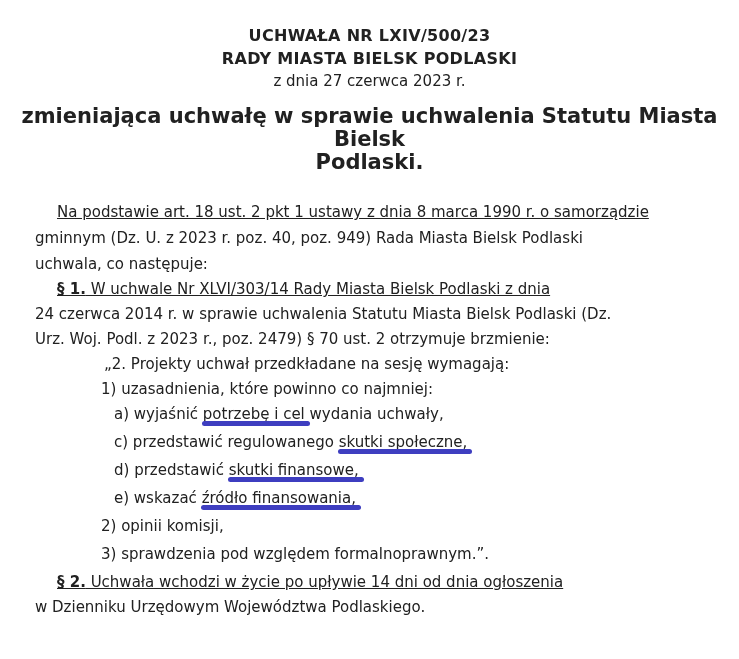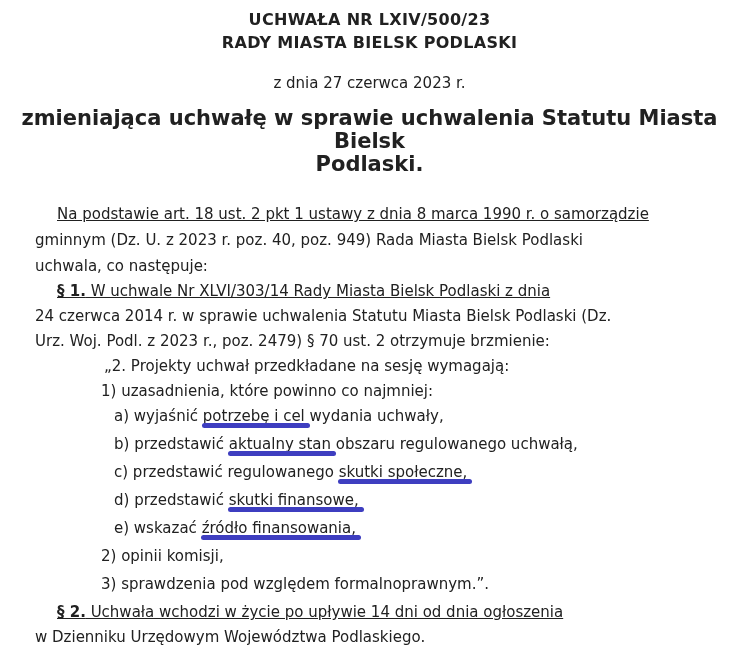--- a/index.html
+++ b/index.html
@@ -22,23 +22,22 @@
   
   .doc-header { text-align: center; }
   .title-line {
     margin-top: 0;
     font-weight: 700;
     font-size: 16px;
     line-height: 23px;
     letter-spacing: 0.3px;
     white-space: pre-wrap;
   }
-  .title-line.first { padding-top: 8px; }
+  .title-line.first { padding-top: 24px; }
   .date-line {
-    margin-top: 18px;
     font-size: 15px;
     line-height: 23px;
   }
   .subject-block { margin-top: 12px; }
   .subject-line {
     font-weight: 700;
     font-size: 21px;
     line-height: 23px;
   }
   
@@ -98,21 +97,20 @@
     <p class="l tight indent mt2"><span class="b">§ 1.</span><span> W uchwale Nr XLVI/303/14 Rady Miasta Bielsk Podlaski z dnia</span></p>
     <p class="l tight">24 czerwca 2014 r. w sprawie uchwalenia Statutu Miasta Bielsk Podlaski (Dz.</p>
     <p class="l tight">Urz. Woj. Podl. z 2023 r., poz. 2479) § 70 ust. 2 otrzymuje brzmienie:</p>
 
     <p class="l tight quote-ind">„2. Projekty uchwał przedkładane na sesję wymagają:</p>
 
     <p class="l tight num-ind">1) uzasadnienia, które powinno co najmniej:</p>
 
     <p class="l tight let-ind mt2"><span>a) wyjaśnić </span><span class="mark">potrzebę i cel</span><span> wydania uchwały,</span></p>
 
-    <p class="l tight let-ind mt3"><span>b) przedstawić </span><span class="mark">aktualny stan</span><span> obszaru regulowanego uchwałą,</span></p>
 
     <p class="l tight let-ind mt3"><span>c) przedstawić regulowanego </span><span class="mark">skutki społeczne,</span></p>
 
     <p class="l tight let-ind mt3"><span>d) przedstawić </span><span class="mark">skutki finansowe,</span></p>
 
     <p class="l tight let-ind mt3"><span>e) wskazać </span><span class="mark">źródło finansowania,</span></p>
 
     <p class="l tight num-ind mt3">2) opinii komisji,</p>
     <p class="l tight num-ind mt3">3) sprawdzenia pod względem formalnoprawnym.”.</p>
 

